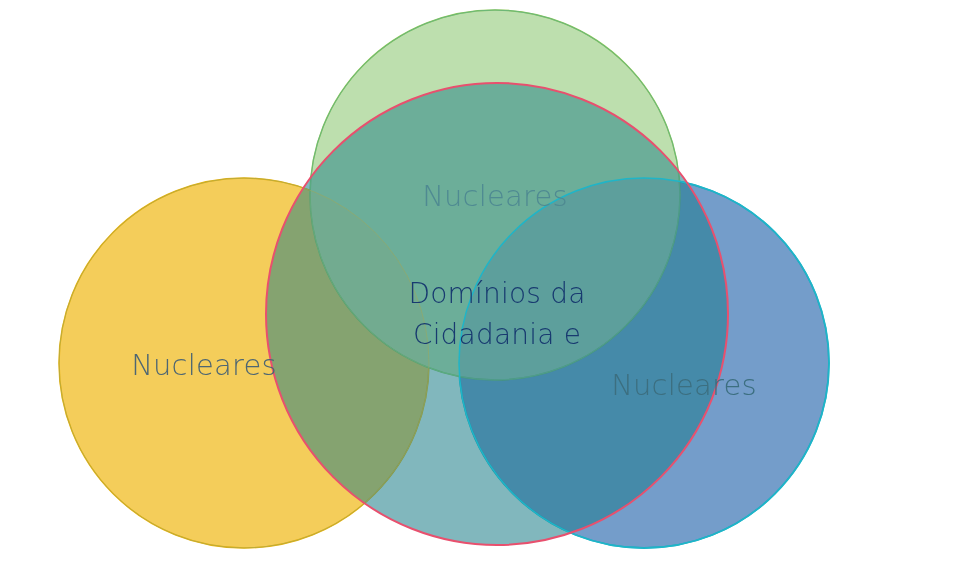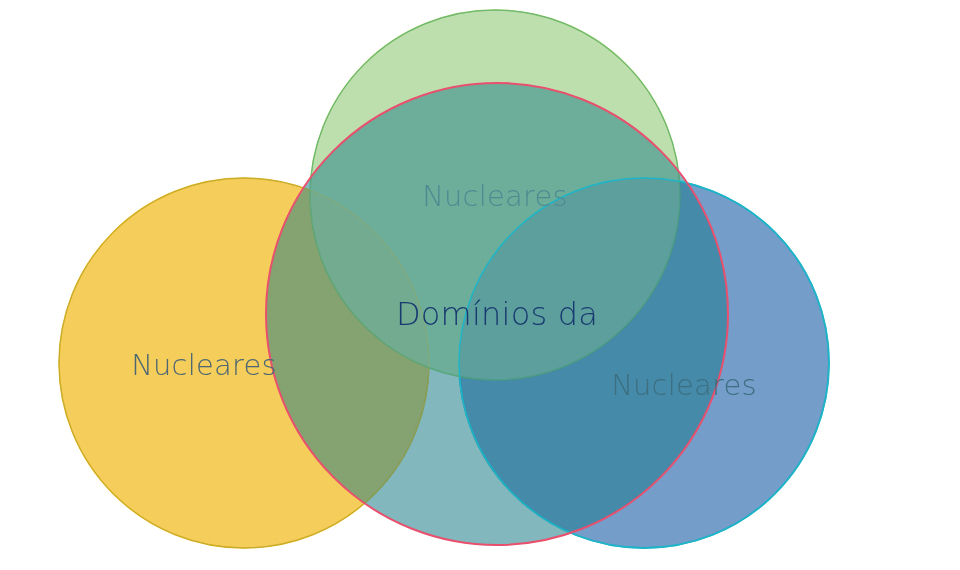--- a/index.html
+++ b/index.html
@@ -12,21 +12,21 @@
       font-weight: 300;
       white-space: nowrap;
       text-align: center;
       transform: translate(-50%, -50%);
       letter-spacing: 0.2px;
     }
     .label.outer { font-size: 29px; color: #4d6673; }
     .label.outer.on-teal { color: #4f8a92; }
     .label.outer.on-blue { color: #3c6f80; }
     .label.center {
-      font-size: 32px;
+      font-size: 28px;
       line-height: 41px;
       color: #183a70;
       white-space: normal;
       width: 300px;
     }
   </style>
 </head>
 <body>
 
 <div class="canvas">
@@ -50,14 +50,15 @@
   </svg>
 
   <div class="label outer on-teal" style="left:495px; top:196px;">Nucleares</div>
 
   <div class="label outer" style="left:204px; top:365px;">Nucleares</div>
 
   <div class="label outer on-blue" style="left:684px; top:385px;">Nucleares</div>
 
   <div class="label center" style="left:497px; top:314px;">
     <div>Domínios da</div>
+    <div>Cidadania e</div>
   </div>
 </div>
 
 </body></html>

